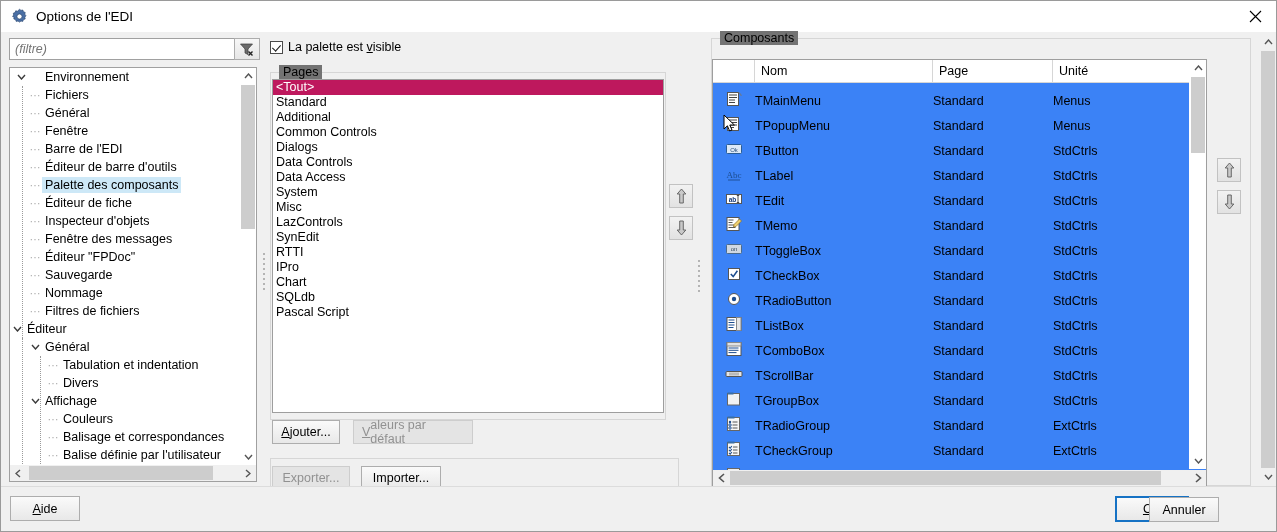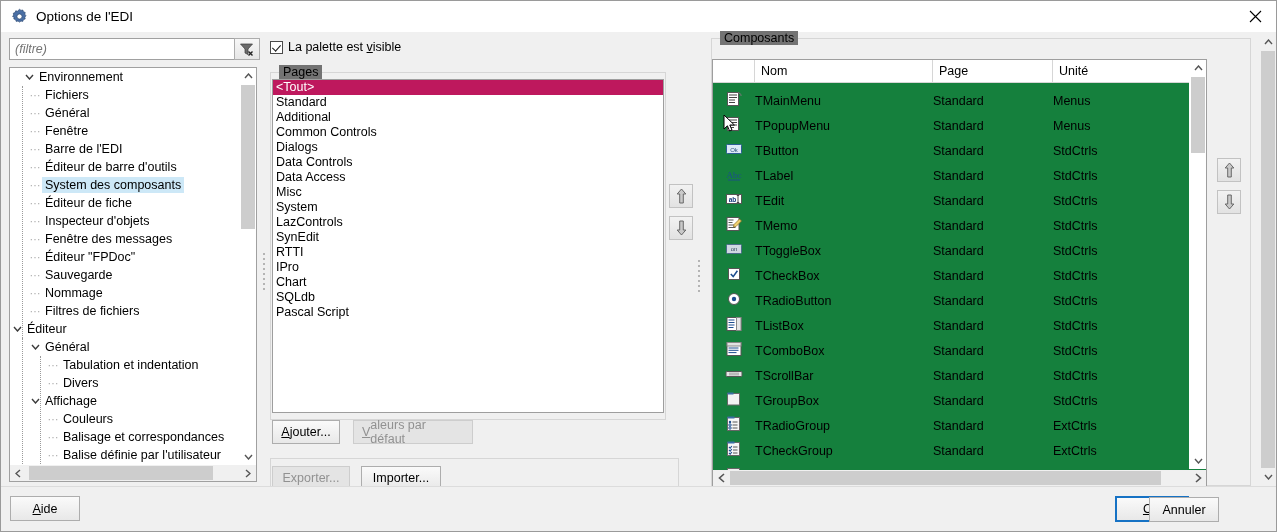--- a/index.html
+++ b/index.html
@@ -219,21 +219,21 @@
 
   
   .comp-group {
     left: 710px; top: 37px; width: 540px; height: 448px;
   }
   .comp-table {
     position: absolute; left: 711px; top: 58px;
     width: 495px; height: 428px;
     box-sizing: border-box;
     border: 1px solid #9e9e9e;
-    background: #15803d;
+    background: #3b82f6;
     overflow: hidden;
   }
   .thead {
     position: relative;
     height: 22px;
     background: #fff;
     border-bottom: 1px solid #d6d6d6;
   }
   .th {
     position: absolute; top: 0; height: 22px;
@@ -308,21 +308,21 @@
     <div class="filter-btn">
       <svg width="16" height="15" viewBox="0 0 16 15">
         <path d="M1.5 2 H13.5 L9 7 V12.5 L6 11 V7 Z" fill="#6b6b6b" stroke="#3a3a3a" stroke-width="0.7"></path>
         <path d="M9.5 9.5 L13.5 13.5 M13.5 9.5 L9.5 13.5" stroke="#222" stroke-width="1.4"></path>
       </svg>
     </div>
   </div>
 
   <div class="tree">
     <div class="tree-inner" id="tree-inner">
-        <div class="tnode" style="padding-left: 12px;">
+        <div class="tnode" style="padding-left: 4px; gap: 14px;">
           <span class="chev">
             <svg width="9" height="6" viewBox="0 0 9 6">
               <path d="M1 1 L4.5 5 L8 1" stroke="#3c3c3c" stroke-width="1.4" fill="none"></path>
             </svg>
           </span>
           <span class="lbl">Environnement</span>
         </div>
         <div class="tnode" style="padding-left: 18px;">
           <span class="dash">⋯</span>
           <span class="lbl">Fichiers</span>
@@ -338,21 +338,21 @@
         <div class="tnode" style="padding-left: 18px;">
           <span class="dash">⋯</span>
           <span class="lbl">Barre de l'EDI</span>
         </div>
         <div class="tnode" style="padding-left: 18px;">
           <span class="dash">⋯</span>
           <span class="lbl">Éditeur de barre d'outils</span>
         </div>
         <div class="tnode sel" style="padding-left: 18px;">
           <span class="dash">⋯</span>
-          <span class="lbl">System des composants</span>
+          <span class="lbl">Palette des composants</span>
         </div>
         <div class="tnode" style="padding-left: 18px;">
           <span class="dash">⋯</span>
           <span class="lbl">Éditeur de fiche</span>
         </div>
         <div class="tnode" style="padding-left: 18px;">
           <span class="dash">⋯</span>
           <span class="lbl">Inspecteur d'objets</span>
         </div>
         <div class="tnode" style="padding-left: 18px;">
@@ -476,22 +476,22 @@
   </div>
 
   <div class="pages-list" id="pages-list">
       <div class="pitem sel">&lt;Tout&gt;</div>
       <div class="pitem">Standard</div>
       <div class="pitem">Additional</div>
       <div class="pitem">Common Controls</div>
       <div class="pitem">Dialogs</div>
       <div class="pitem">Data Controls</div>
       <div class="pitem">Data Access</div>
+      <div class="pitem">System</div>
       <div class="pitem">Misc</div>
-      <div class="pitem">System</div>
       <div class="pitem">LazControls</div>
       <div class="pitem">SynEdit</div>
       <div class="pitem">RTTI</div>
       <div class="pitem">IPro</div>
       <div class="pitem">Chart</div>
       <div class="pitem">SQLdb</div>
       <div class="pitem">Pascal Script</div>
     </div>
 
   <div class="arrbtn" style="left:668px; top:183px;">

